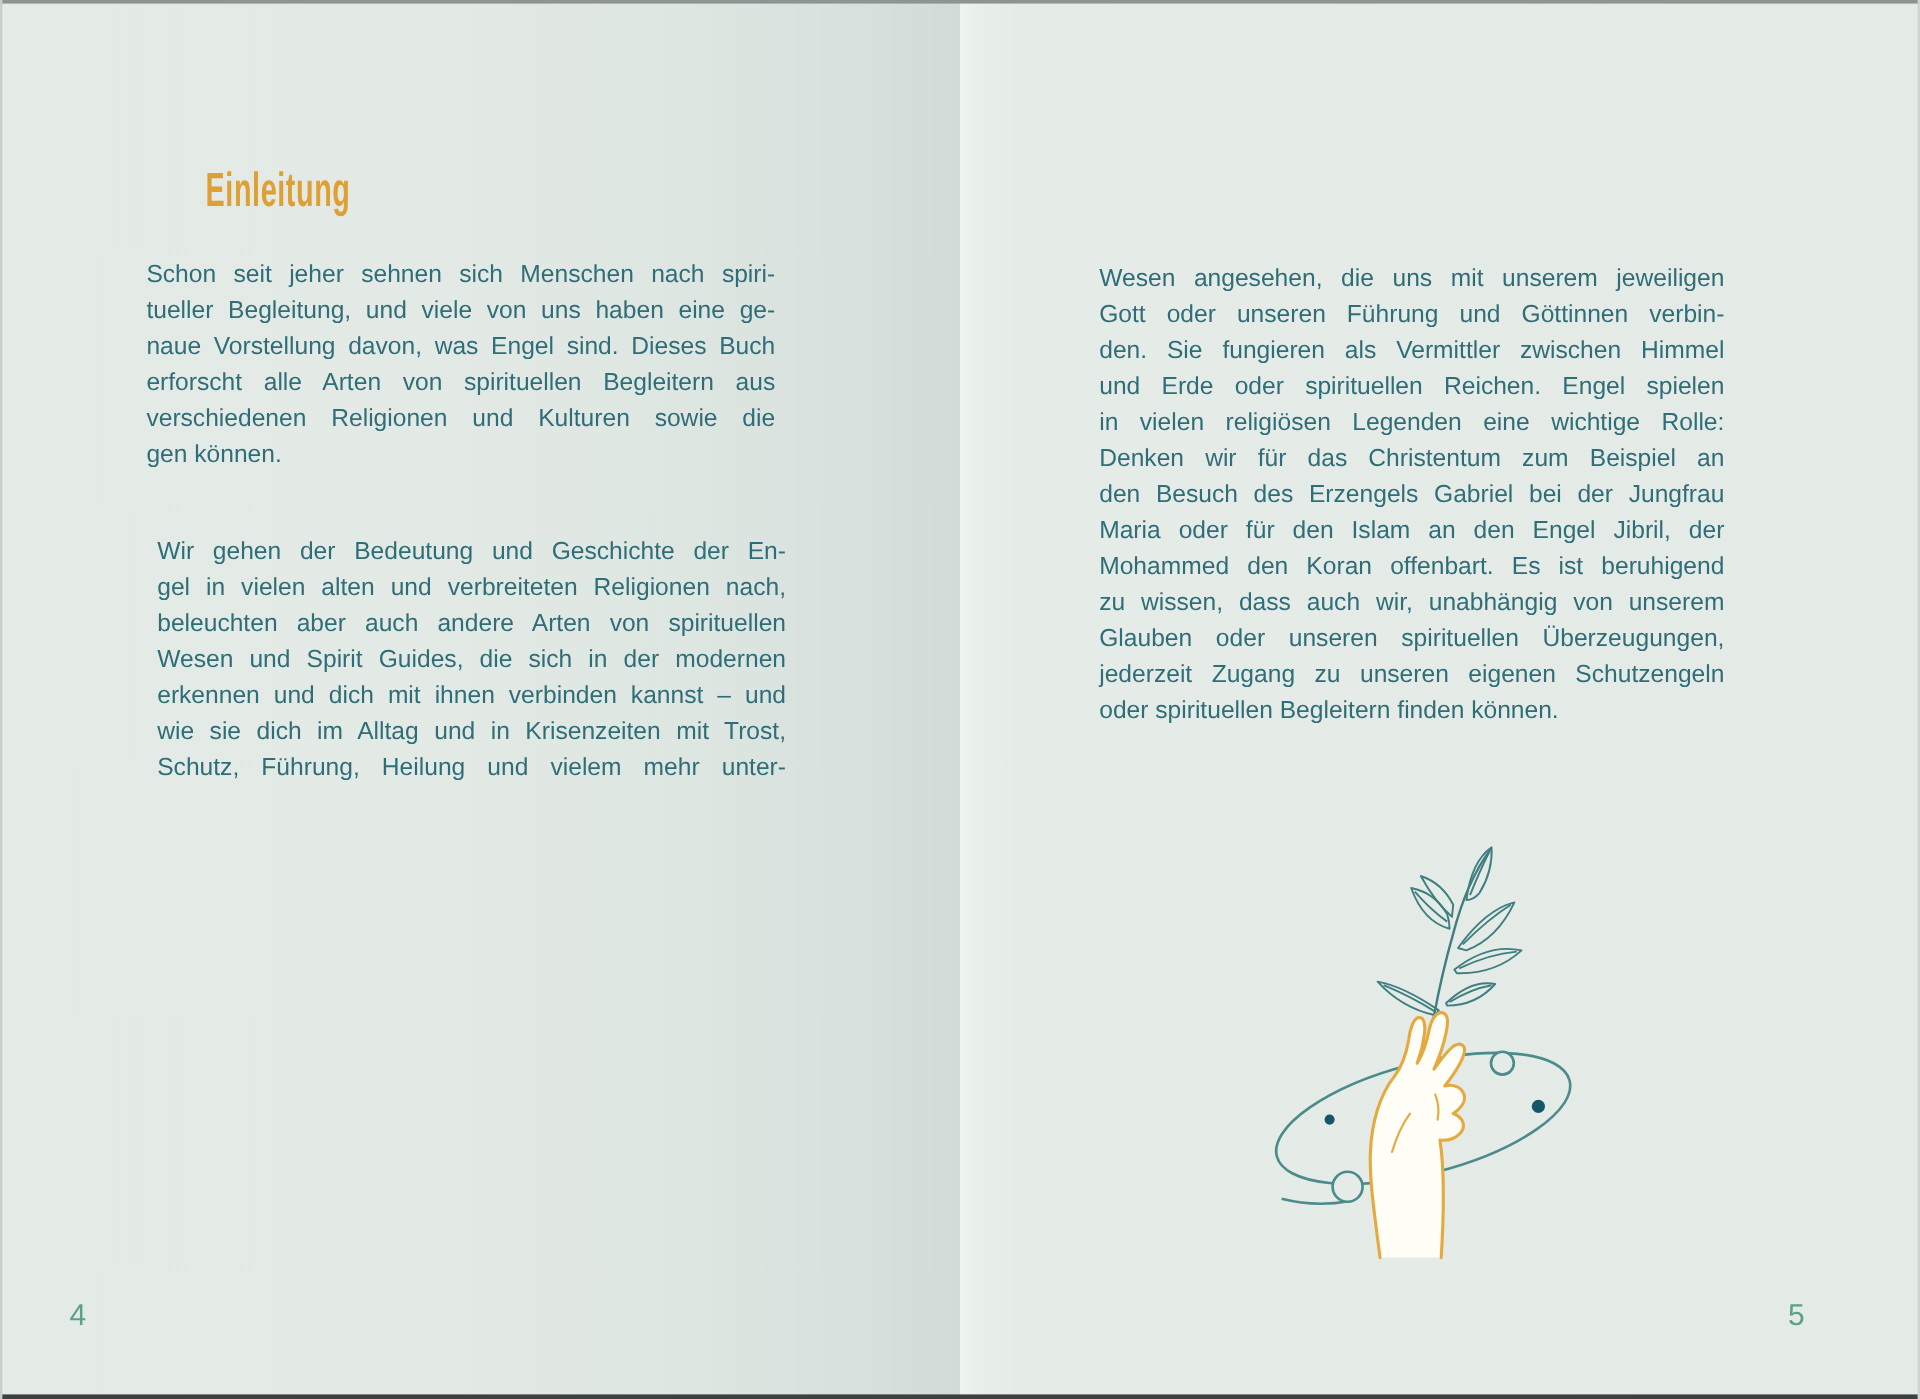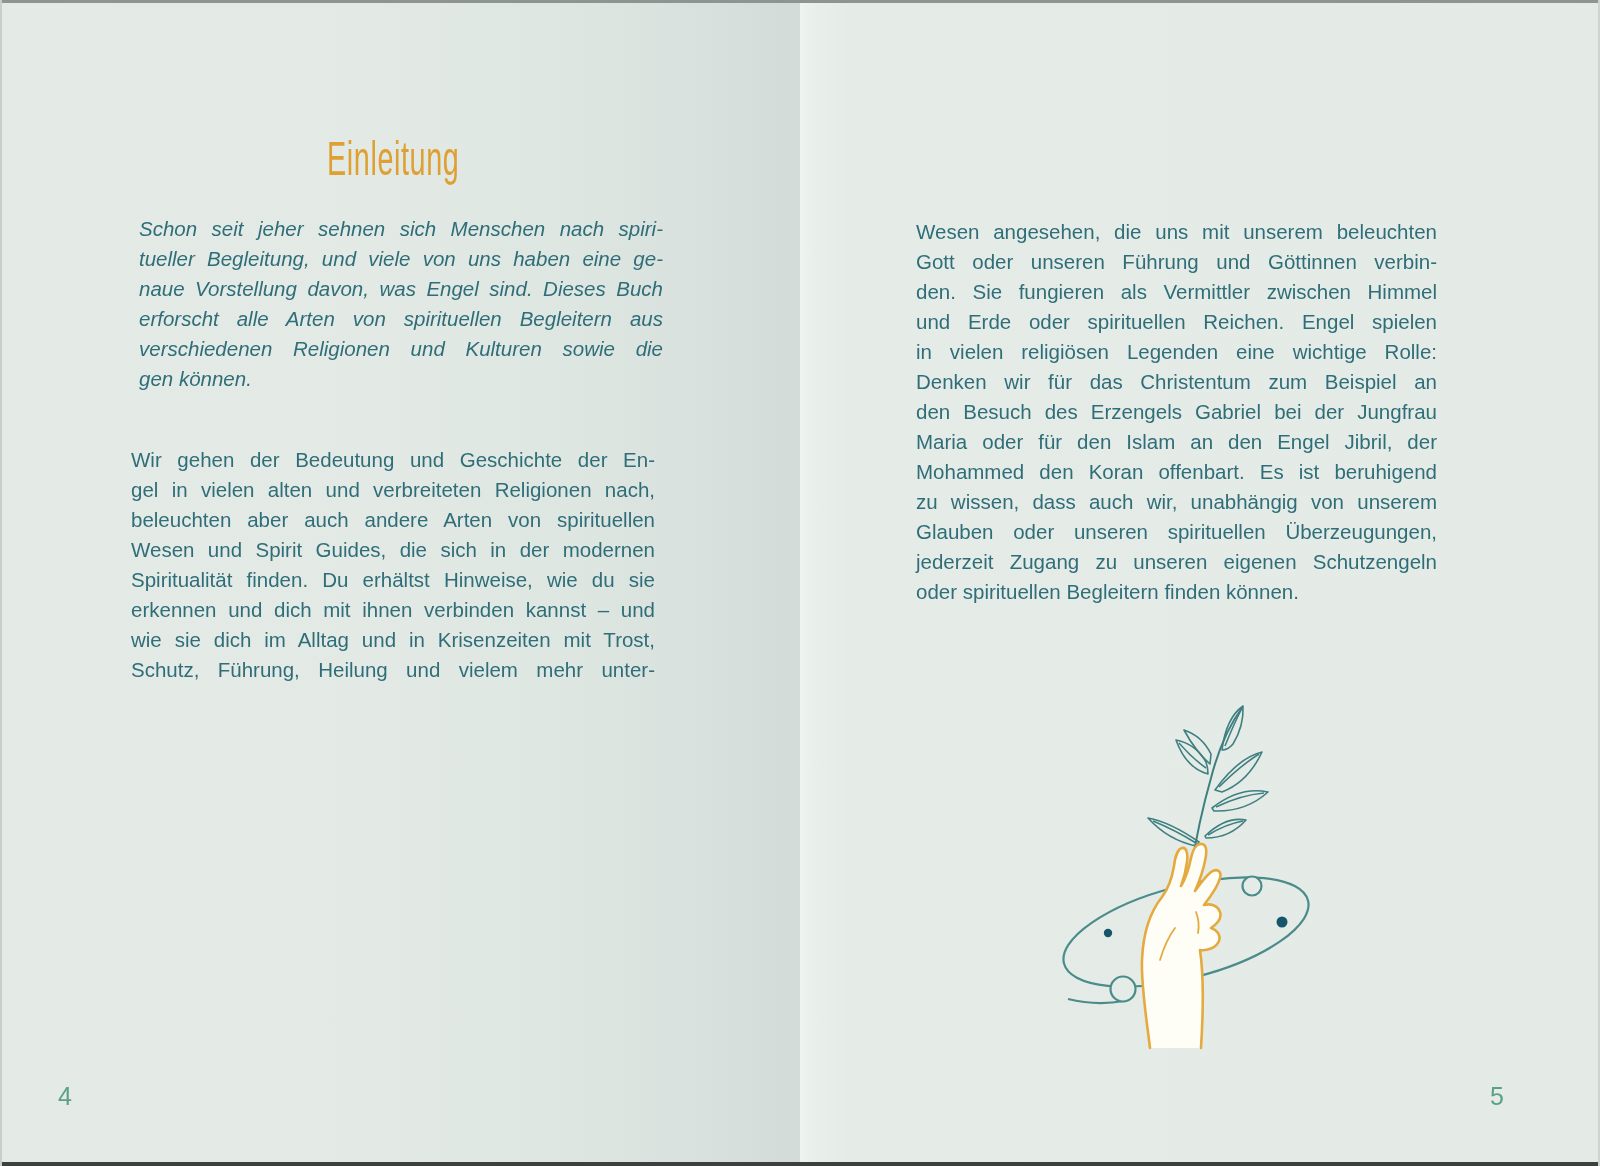--- a/index.html
+++ b/index.html
@@ -22,29 +22,29 @@
   }
   .page{position:absolute;top:0;height:1166px;width:800px;}
   .page-left{left:0;background:linear-gradient(90deg,#e4ebe7 0%,#e3eae6 45%,#dee6e2 72%,#d8e0dd 90%,var(--c-spine) 100%);}
   .page-right{left:800px;background:linear-gradient(90deg,#eef4f0 0px,#e9f0ec 14px,#e5ece8 48px,#e4ebe7 100%);}
   .frame-top{position:absolute;left:0;top:0;width:1600px;height:3px;background:#8d9492;z-index:5;}
   .frame-bottom{position:absolute;left:0;bottom:0;width:1600px;height:4px;background:#3c403f;z-index:5;}
   .frame-left{position:absolute;left:0;top:0;width:2px;height:1166px;background:#c6cfca;z-index:5;}
   .frame-right{position:absolute;right:0;top:0;width:2px;height:1166px;background:#ccd5d1;z-index:5;}
   .chapter-title{
     position:absolute;left:131px;top:129px;width:524px;margin:0;
-    text-align:center;font-size:48px;line-height:60px;font-weight:400;
+    text-align:left;font-size:40px;line-height:60px;font-weight:700;
     color:var(--c-title);white-space:nowrap;
   }
   .title-inner{display:inline-block;transform:scaleX(0.60);transform-origin:50% 50%;letter-spacing:0.02em;}
   .textcol{
     position:absolute;width:524px;
     color:var(--c-body);font-size:20.5px;line-height:30px;font-weight:300;
   }
-  .para1{left:139px;top:214px;font-style:italic;}
+  .para1{left:122px;top:214px;}
   .para2{left:131px;top:445px;}
   .para3{left:116px;top:217px;width:521px;}
   .line{text-align:justify;text-align-last:justify;}
   .line.last{text-align-last:left;}
   .pagenum{
     position:absolute;font-size:25px;line-height:26px;color:var(--c-pagenum);
     font-weight:400;
   }
   .pagenum-left{left:58px;top:1083px;width:40px;text-align:left;}
   .pagenum-right{left:674px;top:1083px;width:30px;text-align:right;}
@@ -75,31 +75,30 @@
         <div class="line">naue Vorstellung davon, was Engel sind. Dieses Buch</div>
         <div class="line">erforscht alle Arten von spirituellen Begleitern aus</div>
         <div class="line">verschiedenen Religionen und Kulturen sowie die</div>
         <div class="line last">gen können.</div>
       </div>
     <div class="textcol para2">
         <div class="line">Wir gehen der Bedeutung und Geschichte der En-</div>
         <div class="line">gel in vielen alten und verbreiteten Religionen nach,</div>
         <div class="line">beleuchten aber auch andere Arten von spirituellen</div>
         <div class="line">Wesen und Spirit Guides, die sich in der modernen</div>
-        <div class="line">Spiritualität finden. Du erhältst Hinweise, wie du sie</div>
         <div class="line">erkennen und dich mit ihnen verbinden kannst – und</div>
         <div class="line">wie sie dich im Alltag und in Krisenzeiten mit Trost,</div>
         <div class="line">Schutz, Führung, Heilung und vielem mehr unter-</div>
       </div>
     <div class="pagenum pagenum-left">4</div>
   </div>
 
   <div class="page page-right">
     <div class="textcol para3">
-        <div class="line">Wesen angesehen, die uns mit unserem beleuchten</div>
+        <div class="line">Wesen angesehen, die uns mit unserem jeweiligen</div>
         <div class="line">Gott oder unseren Führung und Göttinnen verbin-</div>
         <div class="line">den. Sie fungieren als Vermittler zwischen Himmel</div>
         <div class="line">und Erde oder spirituellen Reichen. Engel spielen</div>
         <div class="line">in vielen religiösen Legenden eine wichtige Rolle:</div>
         <div class="line">Denken wir für das Christentum zum Beispiel an</div>
         <div class="line">den Besuch des Erzengels Gabriel bei der Jungfrau</div>
         <div class="line">Maria oder für den Islam an den Engel Jibril, der</div>
         <div class="line">Mohammed den Koran offenbart. Es ist beruhigend</div>
         <div class="line">zu wissen, dass auch wir, unabhängig von unserem</div>
         <div class="line">Glauben oder unseren spirituellen Überzeugungen,</div>

